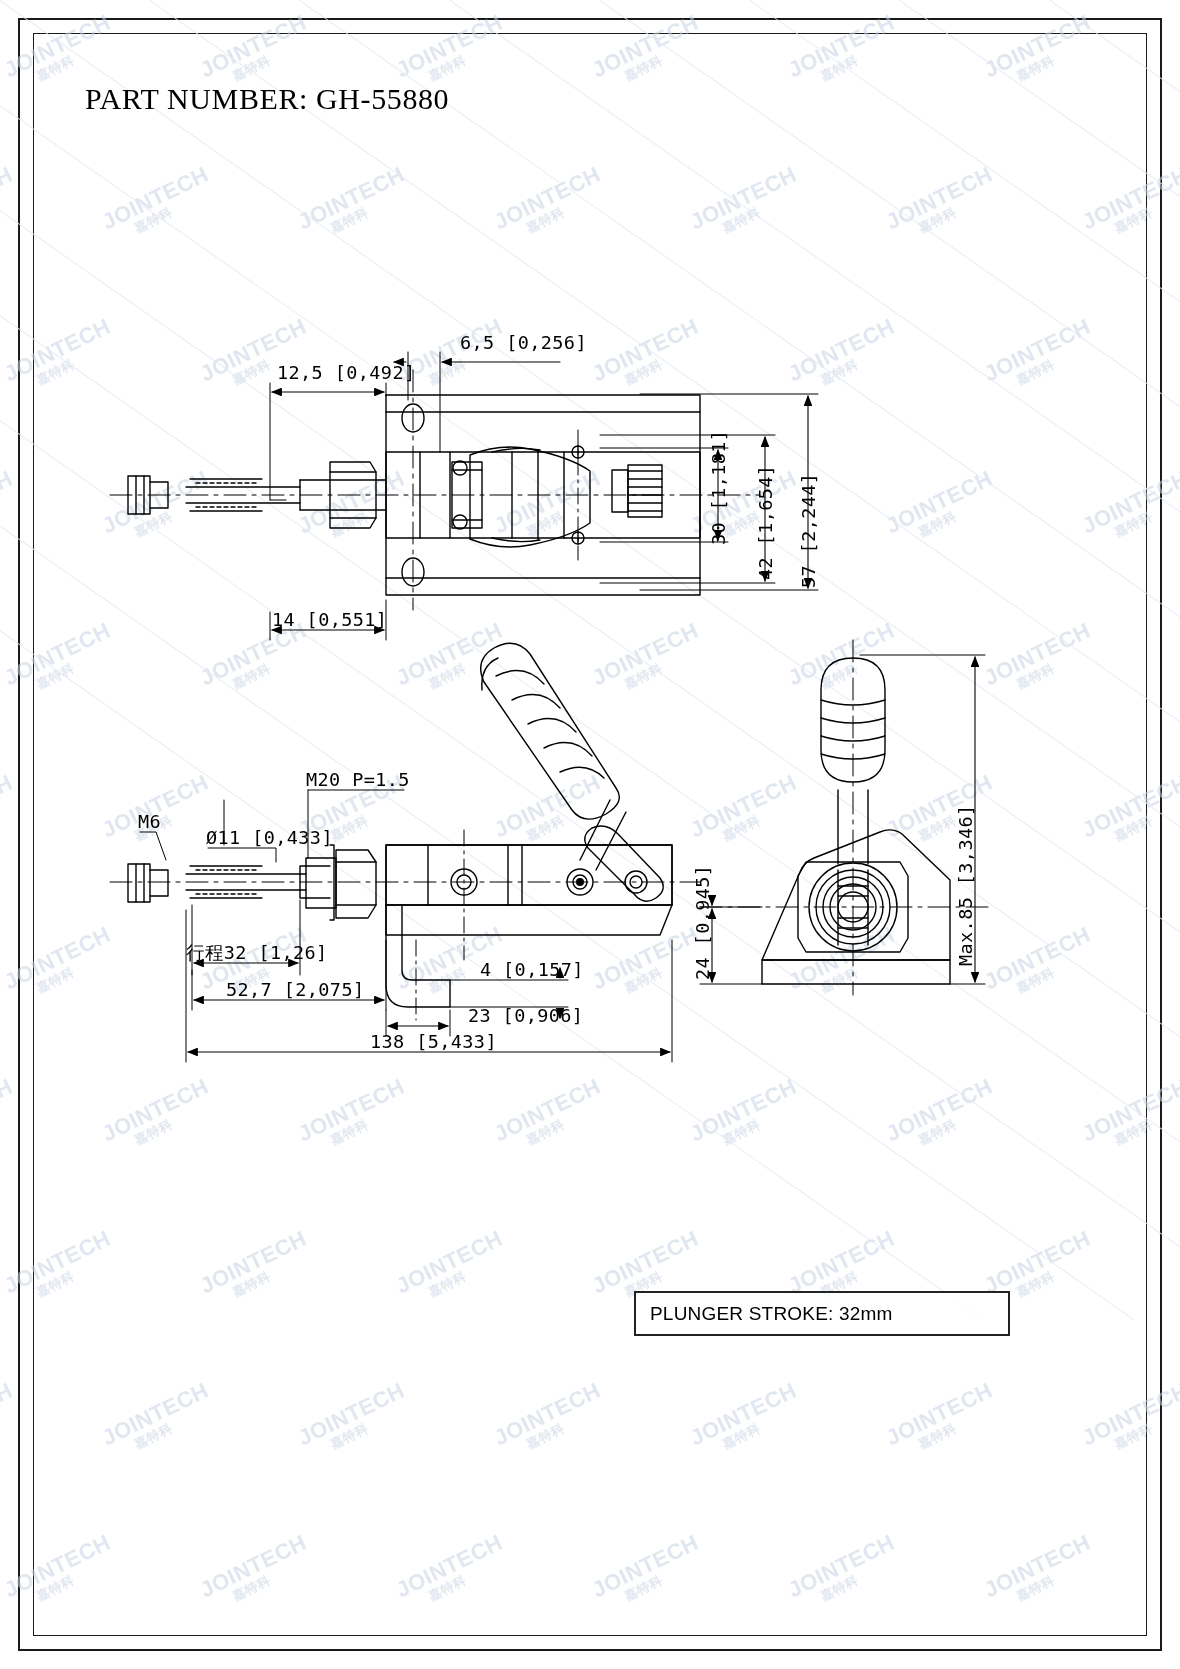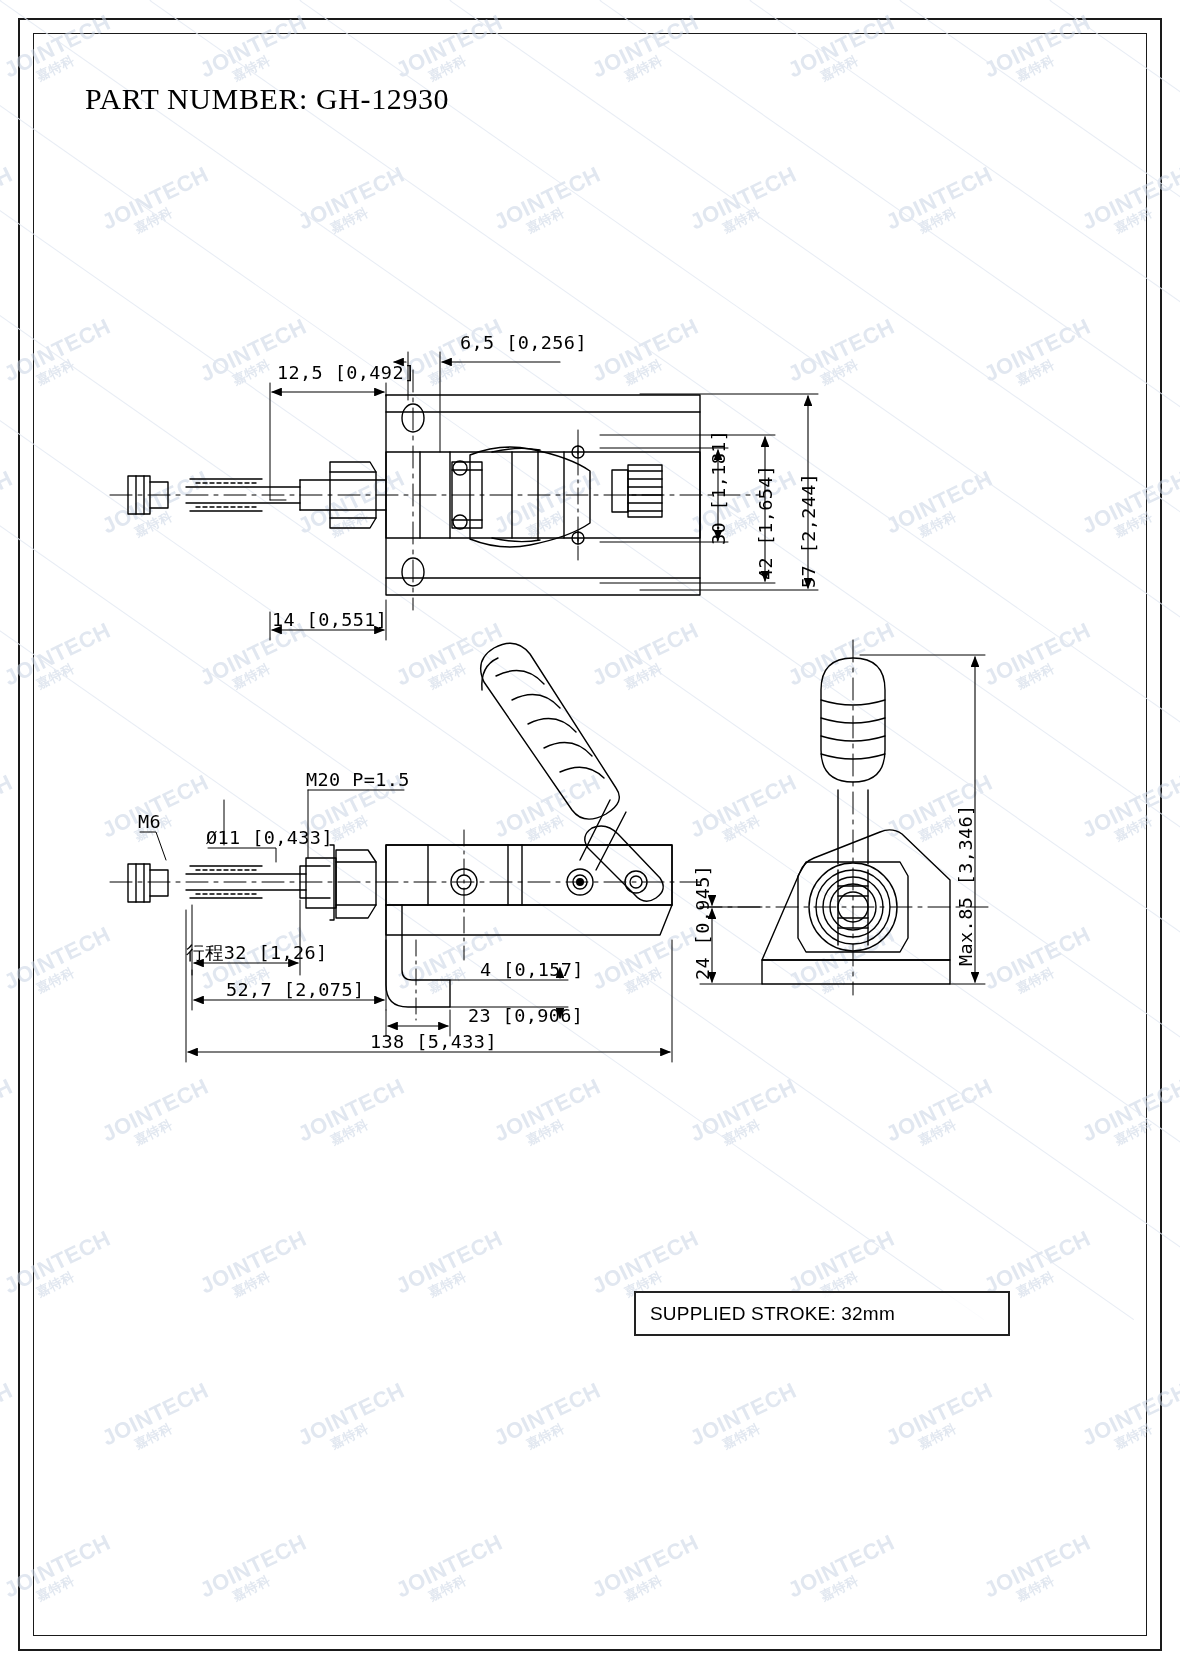--- a/index.html
+++ b/index.html
@@ -441,21 +441,21 @@
       <div class="wm-line" style="left: 600px; top: 0px; width: 2300px; transform: rotate(35deg);"></div>
       <div class="wm-line" style="left: 600px; top: 0px; width: 2300px; transform: rotate(-35deg);"></div>
       <div class="wm-line" style="left: 750px; top: 0px; width: 2300px; transform: rotate(35deg);"></div>
       <div class="wm-line" style="left: 750px; top: 0px; width: 2300px; transform: rotate(-35deg);"></div>
       <div class="wm-line" style="left: 900px; top: 0px; width: 2300px; transform: rotate(35deg);"></div>
       <div class="wm-line" style="left: 900px; top: 0px; width: 2300px; transform: rotate(-35deg);"></div>
       <div class="wm-line" style="left: 1050px; top: 0px; width: 2300px; transform: rotate(35deg);"></div>
       <div class="wm-line" style="left: 1050px; top: 0px; width: 2300px; transform: rotate(-35deg);"></div>
     </div>
 
-  <div id="title">PART NUMBER:  GH-12930</div>
+  <div id="title">PART NUMBER:  GH-55880</div>
 
   <svg id="drawing" viewBox="0 0 1180 1669">
     <defs>
       <marker id="ah" markerWidth="10" markerHeight="8" refX="9" refY="4" orient="auto">
         <path d="M0,0 L10,4 L0,8 z" fill="#000"></path>
       </marker>
       <marker id="ahs" markerWidth="10" markerHeight="8" refX="1" refY="4" orient="auto">
         <path d="M10,0 L0,4 L10,8 z" fill="#000"></path>
       </marker>
       <g id="g-blank"></g>
@@ -676,16 +676,16 @@
       <text x="480" y="976">4 [0,157]</text>
       <text x="468" y="1022">23 [0,906]</text>
       <text x="370" y="1048">138 [5,433]</text>
 
       <text x="0" y="0" transform="translate(972,966) rotate(-90)">Max.85 [3,346]</text>
       <text x="0" y="0" transform="translate(709,980) rotate(-90)">24 [0,945]</text>
     </g>
   </svg>
 
   <div id="spec-table">
-    <div class="row">SUPPLIED STROKE: 32mm</div>
+    <div class="row">PLUNGER STROKE: 32mm</div>
   </div>
 
 </div>
 
 </body></html>

